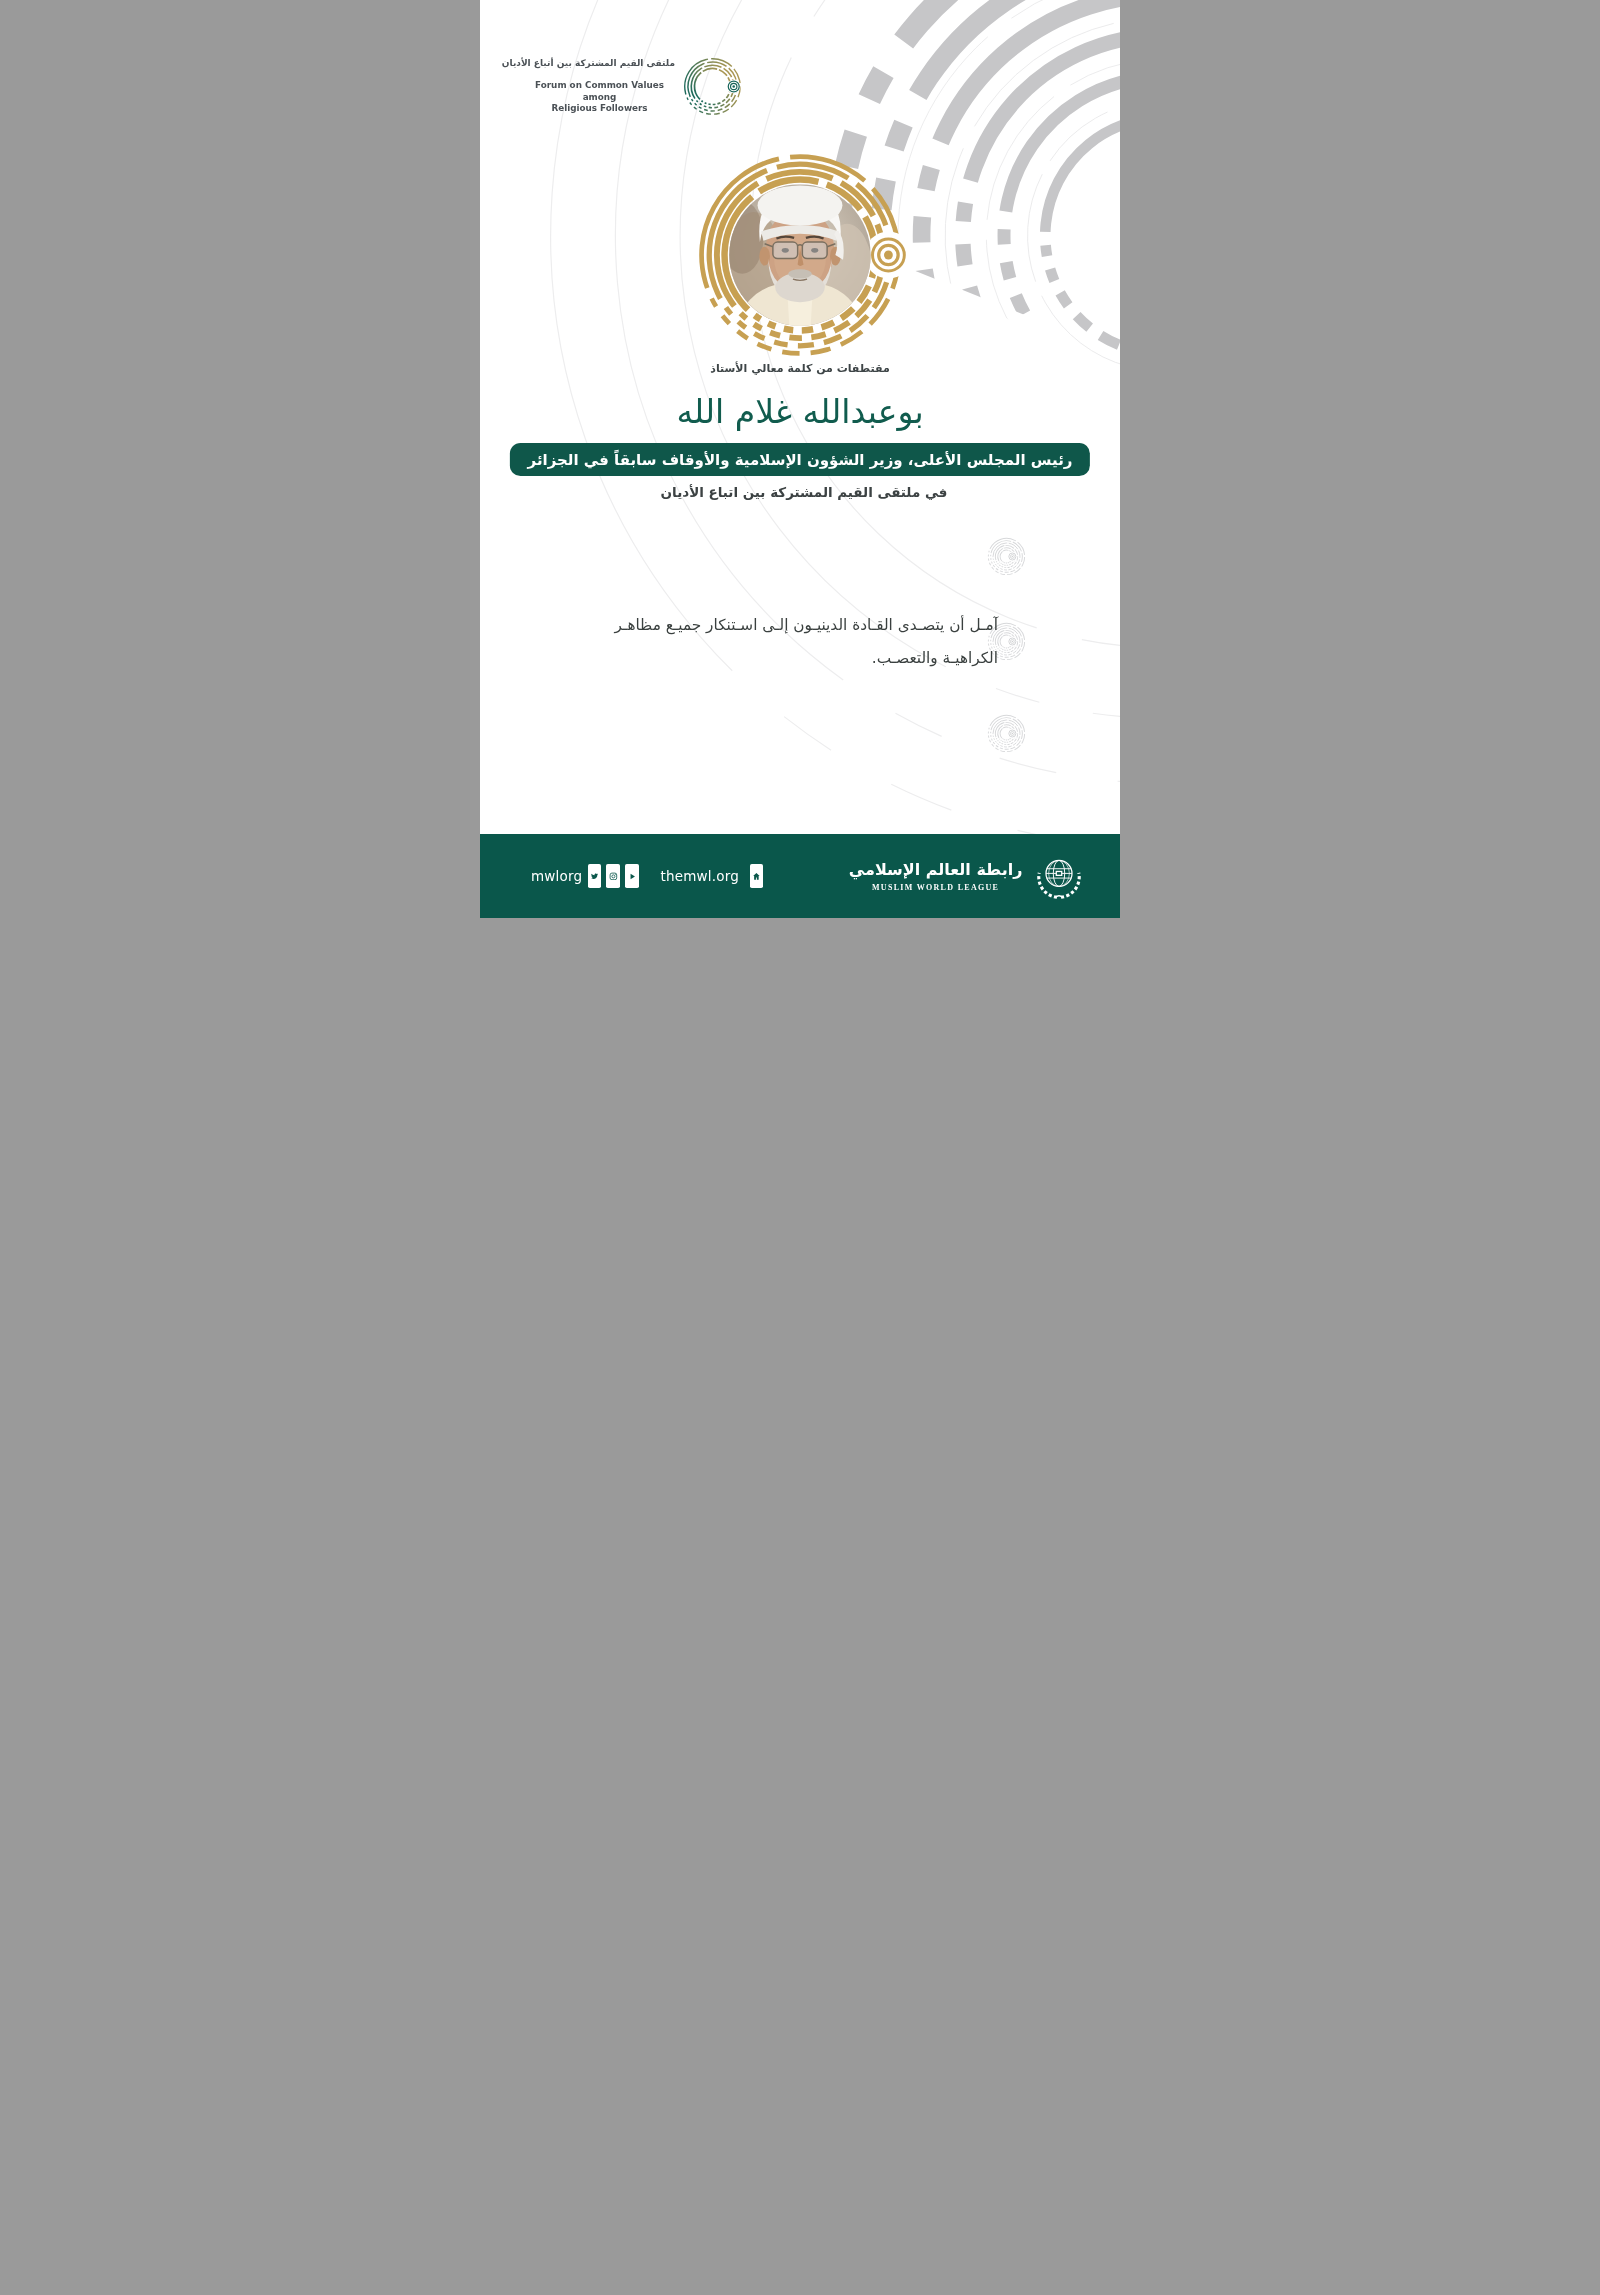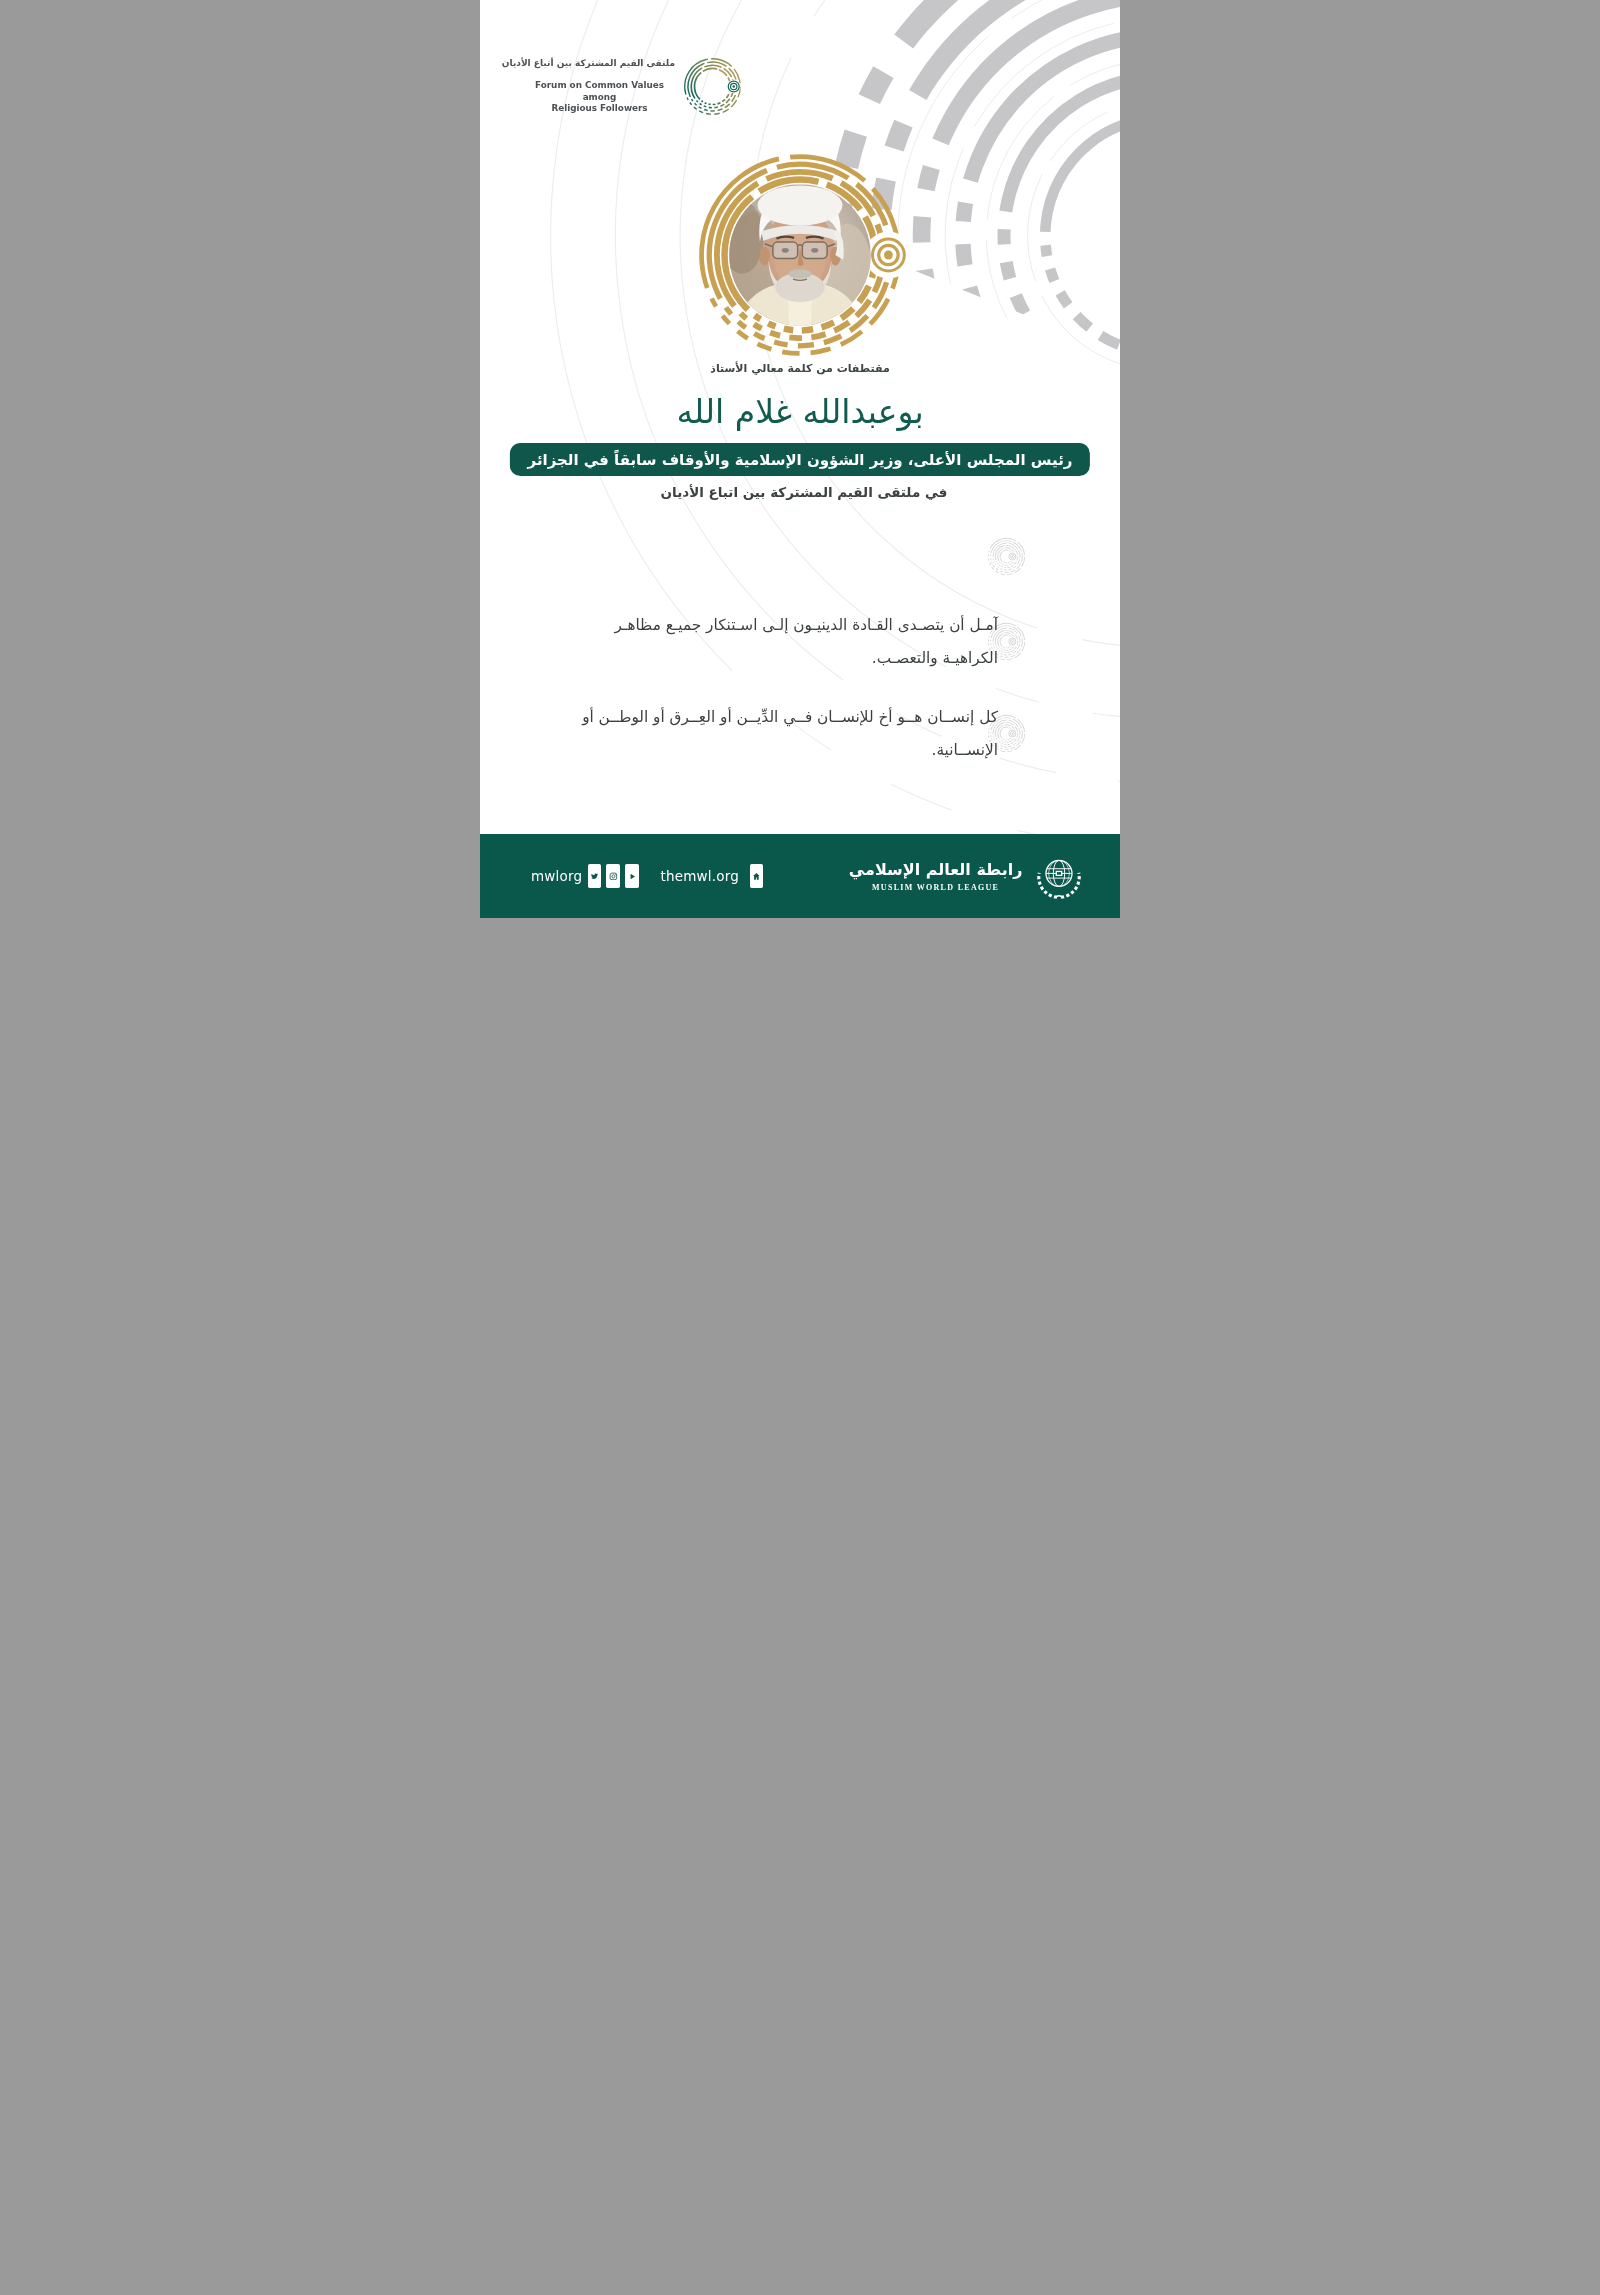--- a/index.html
+++ b/index.html
@@ -228,24 +228,20 @@
     <circle cx="45" cy="35" r="8.5" fill="#ffffff"></circle>
     <circle cx="45" cy="35" r="6" fill="none" stroke="#cfd0d2" stroke-width="1.5"></circle>
     <circle cx="45" cy="35" r="3.3" fill="none" stroke="#cfd0d2" stroke-width="1.4"></circle>
     <circle cx="45" cy="35" r="1.3" fill="#cfd0d2"></circle>
   </svg>
 
   <div class="quote q2">
     <span>آمـل أن يتصـدى القـادة الدينيـون إلـى اسـتنكار جميـع مظاهـر</span><br>
     <span>الكراهيـة والتعصـب.</span>
   </div>
-  <div class="quote q3">
-    <span>كل إنســان هــو أخ للإنســان فــي الدِّيــن أو العِــرق أو الوطــن أو</span><br>
-    <span>الإنســانية.</span>
-  </div>
 
   <div class="footer">
     <div class="foot-left">
       <span class="handle">mwlorg</span>
       <span class="tile">
         <svg viewBox="0 0 24 24">
             <path fill="#0a574b" d="M22 5.8c-.7.3-1.5.5-2.3.6.8-.5 1.4-1.2 1.7-2.1-.8.5-1.6.8-2.5 1C18.2 4.5 17.1 4 16 4c-2.2 0-3.9 1.8-3.9 3.9 0 .3 0 .6.1.9-3.3-.2-6.2-1.7-8.1-4.1-.3.6-.5 1.3-.5 2 0 1.4.7 2.6 1.7 3.3-.6 0-1.2-.2-1.8-.5v.1c0 1.9 1.4 3.5 3.1 3.8-.3.1-.7.1-1 .1-.2 0-.5 0-.7-.1.5 1.6 1.9 2.7 3.6 2.7-1.3 1-3 1.6-4.8 1.6H3c1.7 1.1 3.8 1.7 6 1.7 7.2 0 11.1-5.9 11.1-11.1v-.5c.8-.5 1.4-1.2 1.9-2z"></path>
           </svg>
       </span>
       <span class="tile">

